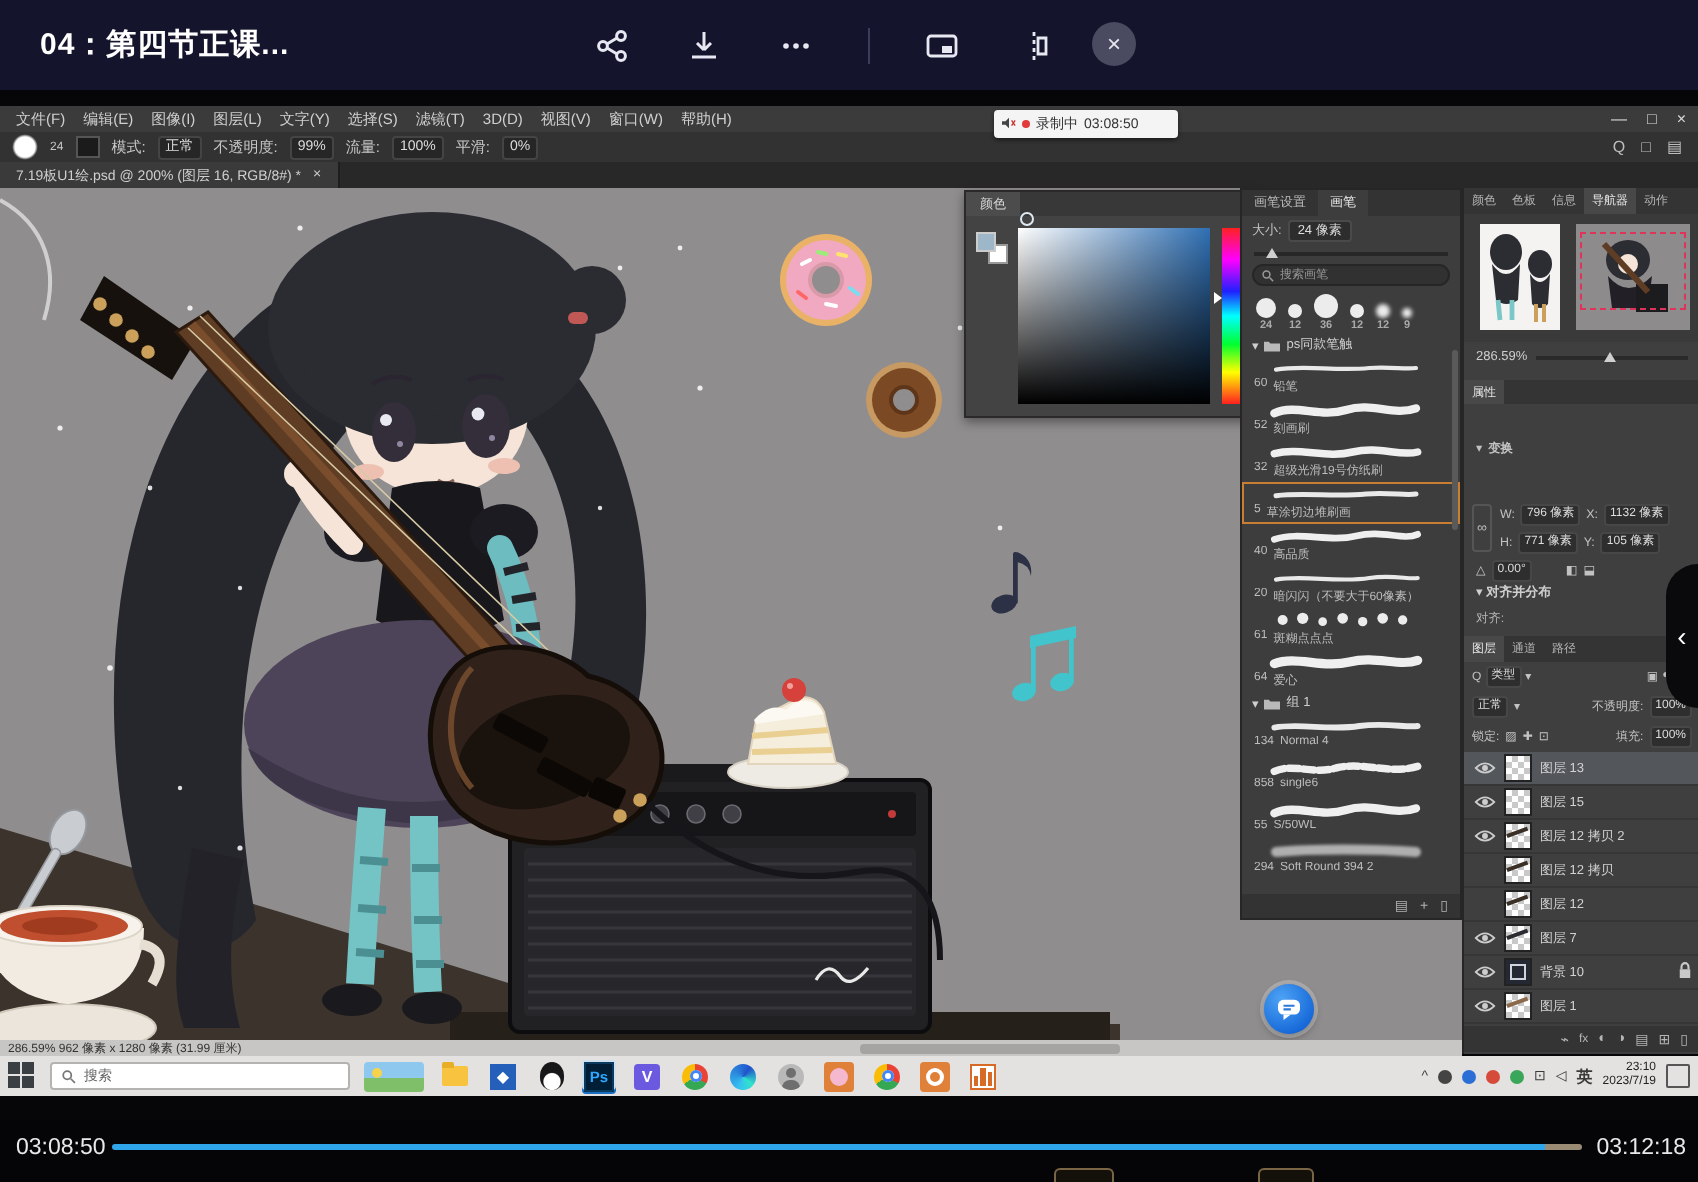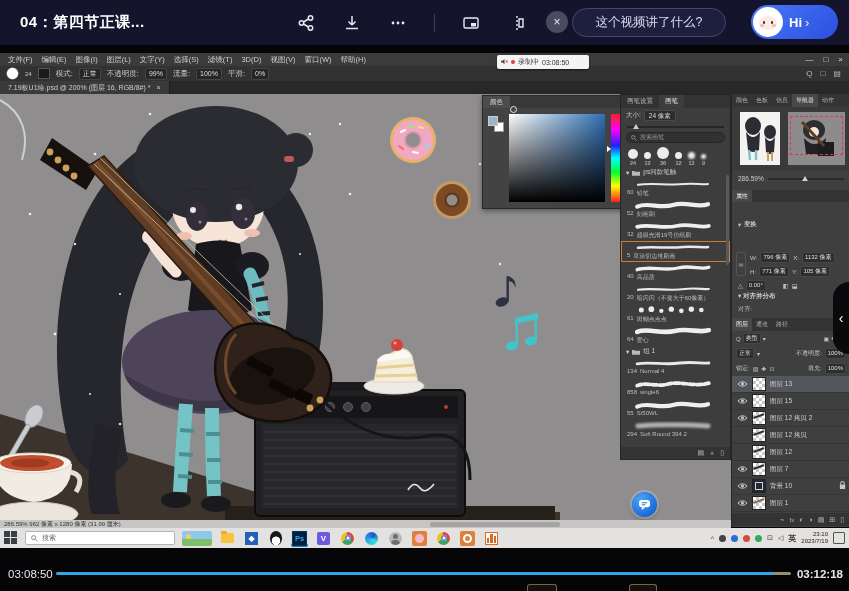--- a/index.html
+++ b/index.html
@@ -147,21 +147,21 @@
   .trdot{width:7px;height:7px;border-radius:50%;display:inline-block;}
   .clock{text-align:right;font-size:6px;line-height:7px;color:#222;}
   .notif{width:12px;height:12px;border:1px solid #555;border-radius:1px;}
 
   
   .sidetoggle{position:absolute;right:0;top:237px;width:16px;height:72px;background:#0a0a0d;border-radius:36px 0 0 36px;display:flex;align-items:center;justify-content:center;color:#fff;font-size:14px;z-index:40;}
 
   
   .playbar{position:absolute;left:0;top:560px;width:849px;height:31px;background:#050507;z-index:50;}
   .ptimeL{position:absolute;left:8px;top:8px;color:#e8e8e8;font-size:11.5px;}
-  .ptimeR{position:absolute;right:6px;top:8px;color:#e8e8e8;font-size:11.5px;font-weight:bold;}
+  .ptimeR{position:absolute;right:6px;top:8px;color:#e8e8e8;font-size:11.5px;}
   .ptrack{position:absolute;left:56px;top:12px;width:735px;height:3px;border-radius:2px;background:linear-gradient(to right,#2ea6e9 0 97.5%,#9a8c74 97.5%);}
   .cutbox{position:absolute;top:24px;height:7px;border:1px solid #7a6544;border-bottom:none;border-radius:3px 3px 0 0;background:#14100a;}
 </style>
 </head>
 <body>
 
 <div class="stage">
 
   <div class="topbar">
     <div class="vtitle">04：第四节正课...</div>
@@ -194,34 +194,20 @@
           </svg>
       </span>
       <span class="ticon">
         <svg width="18" height="18" viewBox="0 0 18 18" fill="none" stroke="#e8e8f2" stroke-width="1.4">
             <path d="M9 2v14" stroke-dasharray="2 2"></path>
             <path d="M11 5h4v8h-4z"></path>
           </svg>
       </span>
     </div>
     <div class="closebub">×</div>
-    <div class="askpill">
-      <span>这个视频讲了什么?</span>
-    </div>
-    <div class="hipill">
-      <span class="avatar">
-        <i class="af"></i>
-          <i class="ae" style="left:10px"></i>
-          <i class="ae" style="left:18px"></i>
-          <i class="ab" style="left:7px"></i>
-          <i class="ab" style="left:19px"></i>
-      </span>
-      <span class="hitxt">Hi</span>
-      <span class="arr">›</span>
-    </div>
   </div>
 
   <div class="video">
 
     <div class="menubar">
       <span>文件(F)</span>
       <span>编辑(E)</span>
       <span>图像(I)</span>
       <span>图层(L)</span>
       <span>文字(Y)</span>

